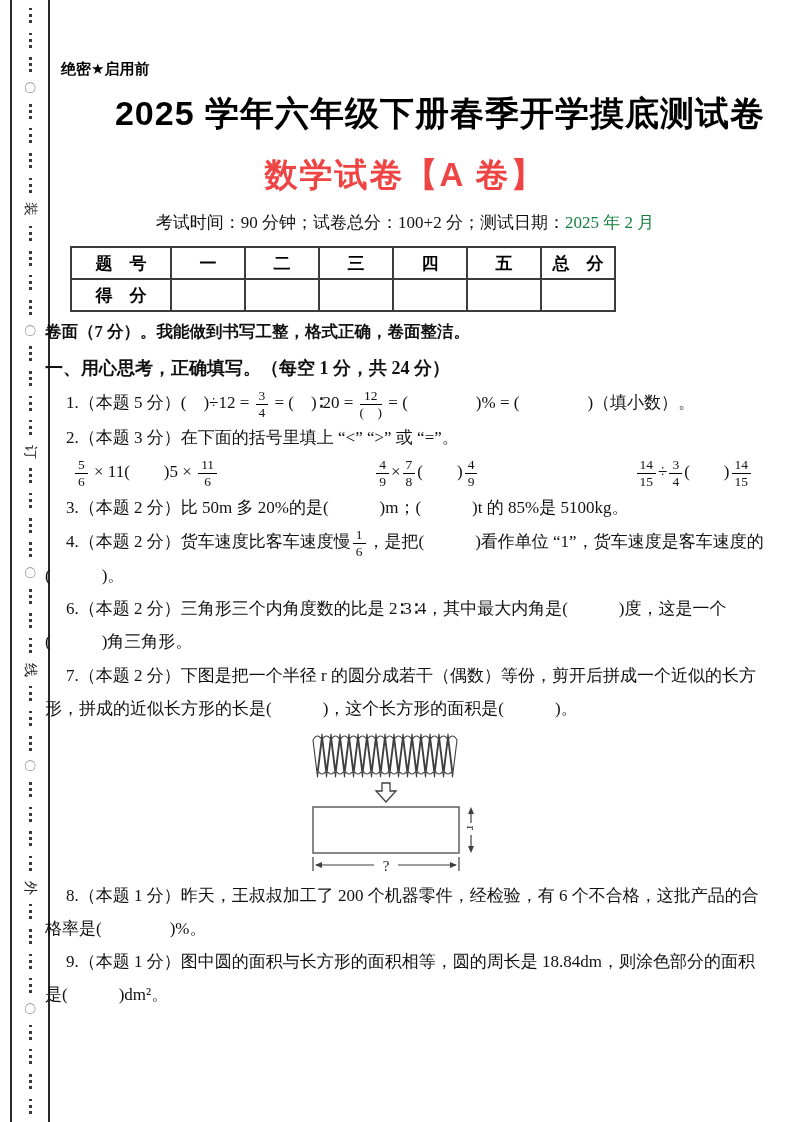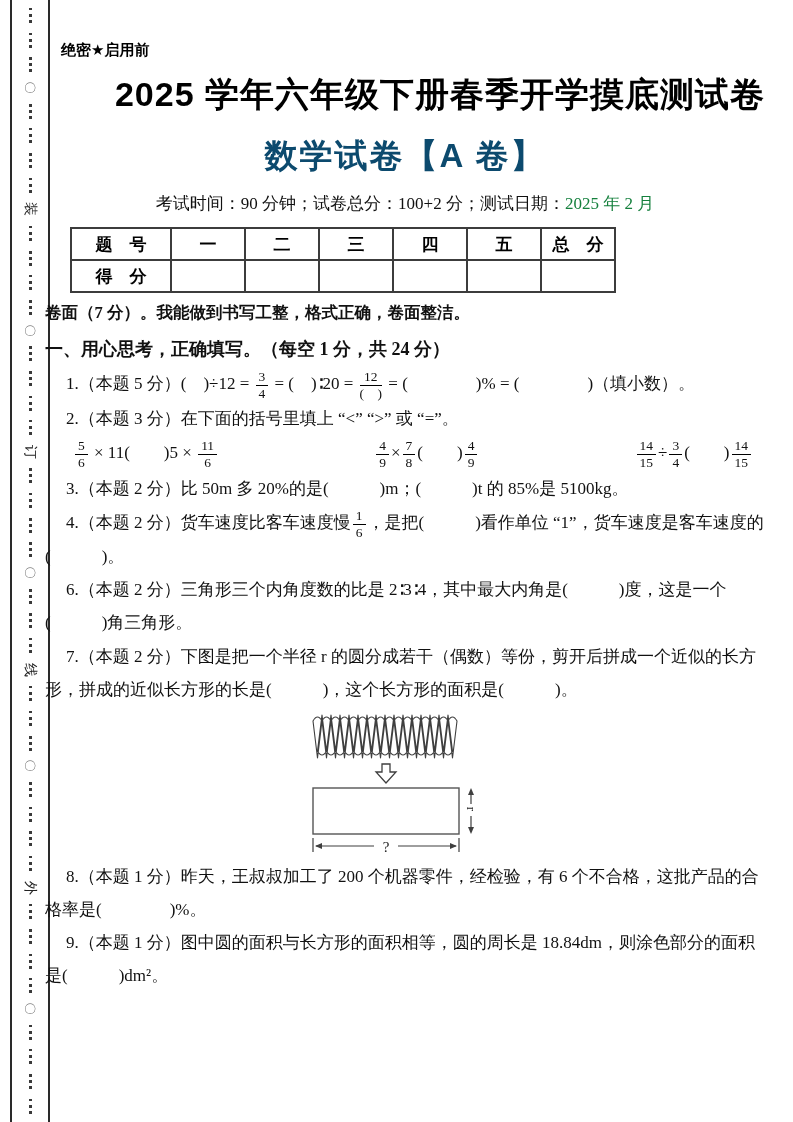--- a/index.html
+++ b/index.html
@@ -16,32 +16,32 @@
   }
   .strip-inner {
     height:100%; display:flex; flex-direction:column;
     justify-content:space-between; align-items:center; padding:8px 0;
   }
   .dg { width:3px; height:15px;
     background:repeating-linear-gradient(to bottom,#3a3a3a 0 2.5px,transparent 2.5px 6.2px); }
   .circ { font-size:12px; line-height:1; color:#444; font-family:"DejaVu Sans",sans-serif; }
   .schar { font-size:14px; line-height:1; color:#222; transform:rotate(90deg); }
   
-  .content { position:absolute; left:45px; right:28px; top:0; bottom:0; padding-top:41px; }
+  .content { position:absolute; left:45px; right:28px; top:0; bottom:0; padding-top:60px; }
   .confidential {
     margin-left:16px; font-family:"Liberation Sans","DejaVu Sans",sans-serif;
     font-weight:bold; font-size:15px; color:#000;
   }
   .title {
     margin-top:12px; text-align:right; font-family:"Liberation Sans","DejaVu Sans",sans-serif;
     font-weight:bold; font-size:34px; letter-spacing:1px; color:#000;
   }
   .subtitle {
     margin-top:16px; text-align:center; font-family:"Liberation Sans","DejaVu Sans",sans-serif;
-    font-weight:bold; font-size:33px; letter-spacing:2px; color:#0c4a6e;
+    font-weight:bold; font-size:33px; letter-spacing:2px; color:#ef4444;
   }
   .meta { margin-top:13px; text-align:center; font-size:17px; }
   .red { color:#cc1a1a; }
   
   .score-table {
     margin:12px 0 0 25px; border-collapse:collapse; width:546px; table-layout:fixed;
   }
   .score-table td {
     border:2px solid #3c3c3c; height:32px; text-align:center;
     font-weight:bold; font-size:17px; color:#000;

